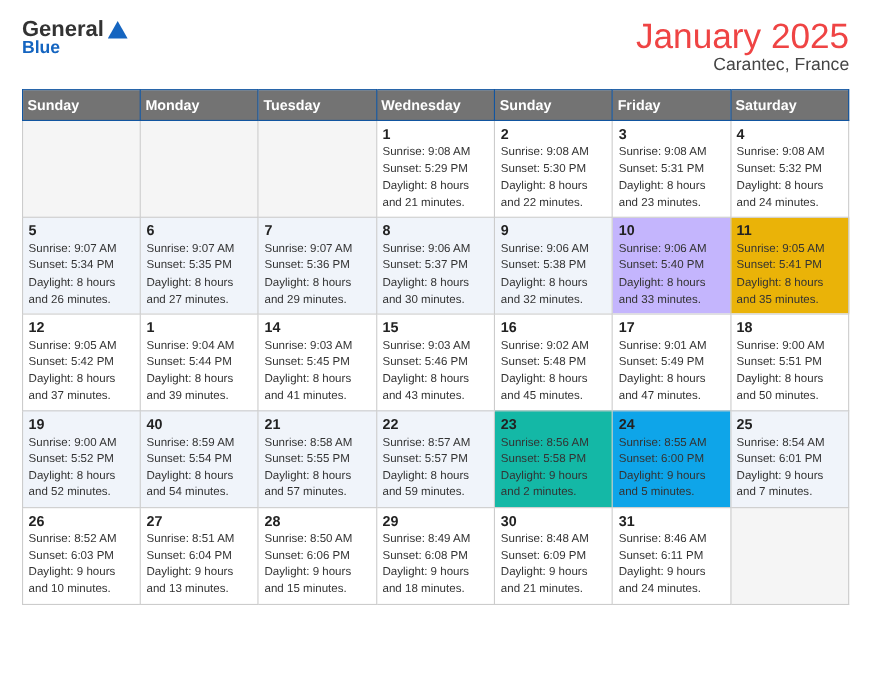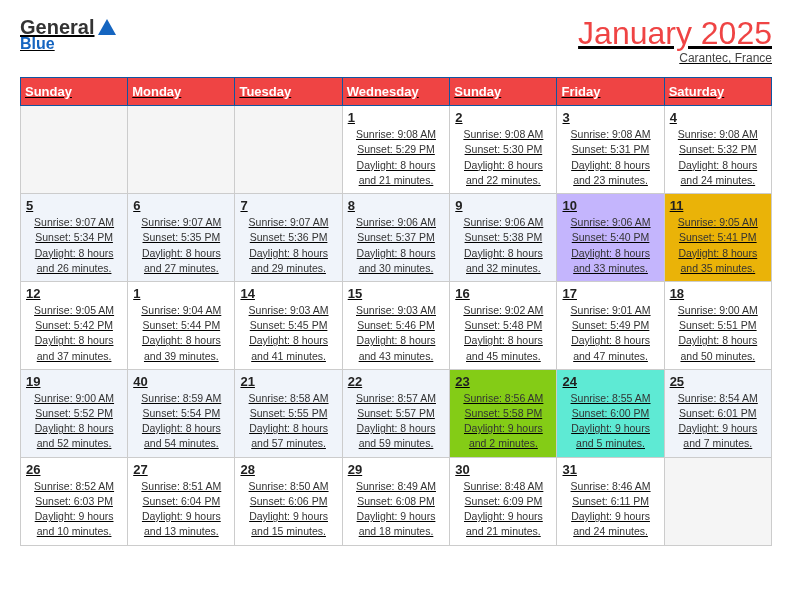--- a/index.html
+++ b/index.html
@@ -7,21 +7,20 @@
       font-family: Arial, sans-serif;
       background: #fff;
       width: 792px;
       min-height: 612px;
       padding: 0;
     }
     .page {
       width: 792px;
       background: #fff;
       padding: 16px 20px 20px 20px;
-      text-decoration: underline;
     }
     .header {
       display: flex;
       justify-content: space-between;
       align-items: flex-start;
       margin-bottom: 12px;
     }
     .logo {
       display: flex;
       flex-direction: column;
@@ -30,30 +29,30 @@
     .title-block {
       text-align: right;
     }
     .month-title {
       font-size: 32px;
       font-weight: normal;
       color: #ef4444;
       line-height: 1.1;
     }
     .location-title {
-      font-size: 12px;
+      font-size: 16px;
       color: #444;
     }
     .calendar {
       width: 100%;
       border-collapse: collapse;
       border: 1px solid #ccc;
     }
     .calendar th {
-      background: #ef4444;
+      background: #737373;
       color: #fff;
       font-size: 13px;
       font-weight: bold;
       padding: 6px 4px;
       text-align: left;
       border: 1px solid #1155a0;
     }
     .calendar td {
       vertical-align: top;
       border: 1px solid #ccc;
@@ -73,21 +72,20 @@
     .day-number {
       font-size: 13px;
       font-weight: bold;
       color: #222;
       margin-bottom: 2px;
     }
     .day-info {
       font-size: 10.5px;
       color: #333;
       line-height: 1.45;
-      text-align: center;
     }
   </style>
 </head>
 <body>
 
 <div class="page">
   <div class="header">
     <div class="logo">
       <div style="display:flex;align-items:center;gap:2px;">
         <span style="font-size:20px;font-weight:bold;color:#333;">General</span>
@@ -207,25 +205,25 @@
             <div class="day-info">Sunrise: 8:59 AM<br>Sunset: 5:54 PM<br>Daylight: 8 hours and 54 minutes.</div>
           </td>
           <td style="background: rgb(240, 244, 250); margin-left: 32px;">
             <div class="day-number">21</div>
             <div class="day-info">Sunrise: 8:58 AM<br>Sunset: 5:55 PM<br>Daylight: 8 hours and 57 minutes.</div>
           </td>
           <td style="background: rgb(240, 244, 250);">
             <div class="day-number">22</div>
             <div class="day-info">Sunrise: 8:57 AM<br>Sunset: 5:57 PM<br>Daylight: 8 hours and 59 minutes.</div>
           </td>
-          <td style="background: #84cc16; margin-left: 16px;">
+          <td style="background: #14b8a6; margin-left: 16px;">
             <div class="day-number">23</div>
             <div class="day-info">Sunrise: 8:56 AM<br>Sunset: 5:58 PM<br>Daylight: 9 hours and 2 minutes.</div>
           </td>
-          <td style="background: #5eead4;">
+          <td style="background: #0ea5e9;">
             <div class="day-number">24</div>
             <div class="day-info">Sunrise: 8:55 AM<br>Sunset: 6:00 PM<br>Daylight: 9 hours and 5 minutes.</div>
           </td>
           <td style="background: rgb(240, 244, 250);">
             <div class="day-number">25</div>
             <div class="day-info">Sunrise: 8:54 AM<br>Sunset: 6:01 PM<br>Daylight: 9 hours and 7 minutes.</div>
           </td>
         </tr>
         <tr>
           <td>

